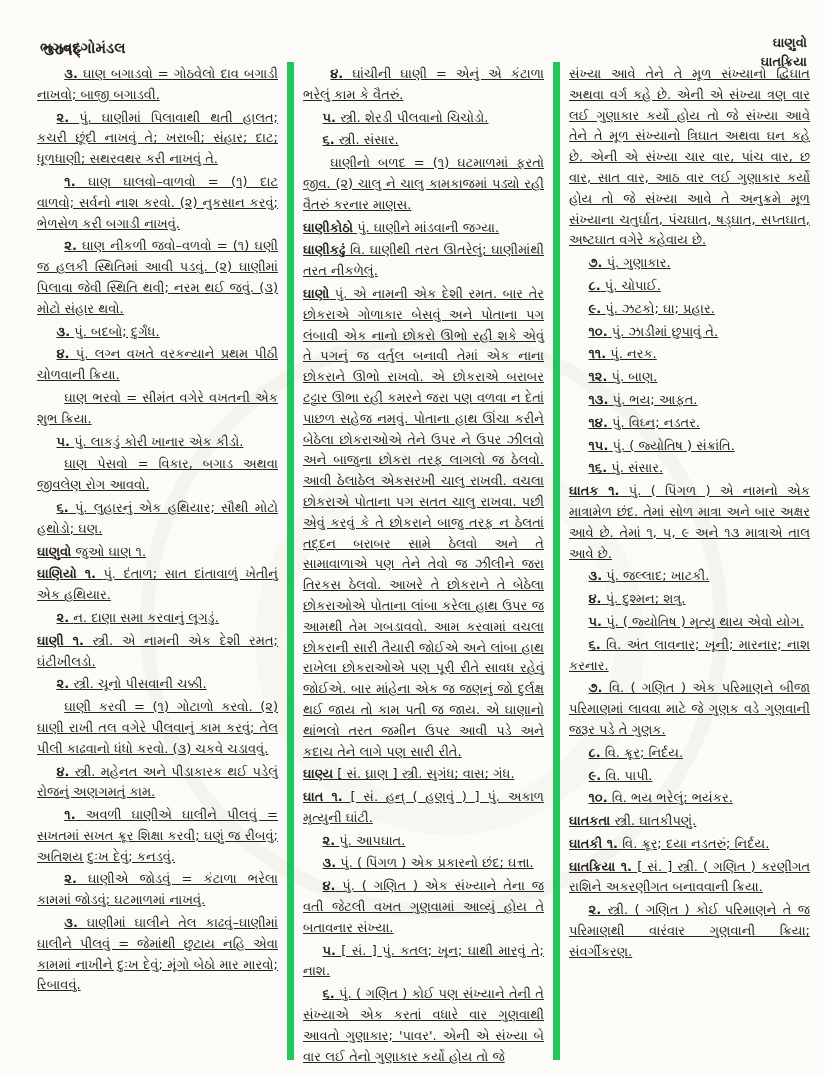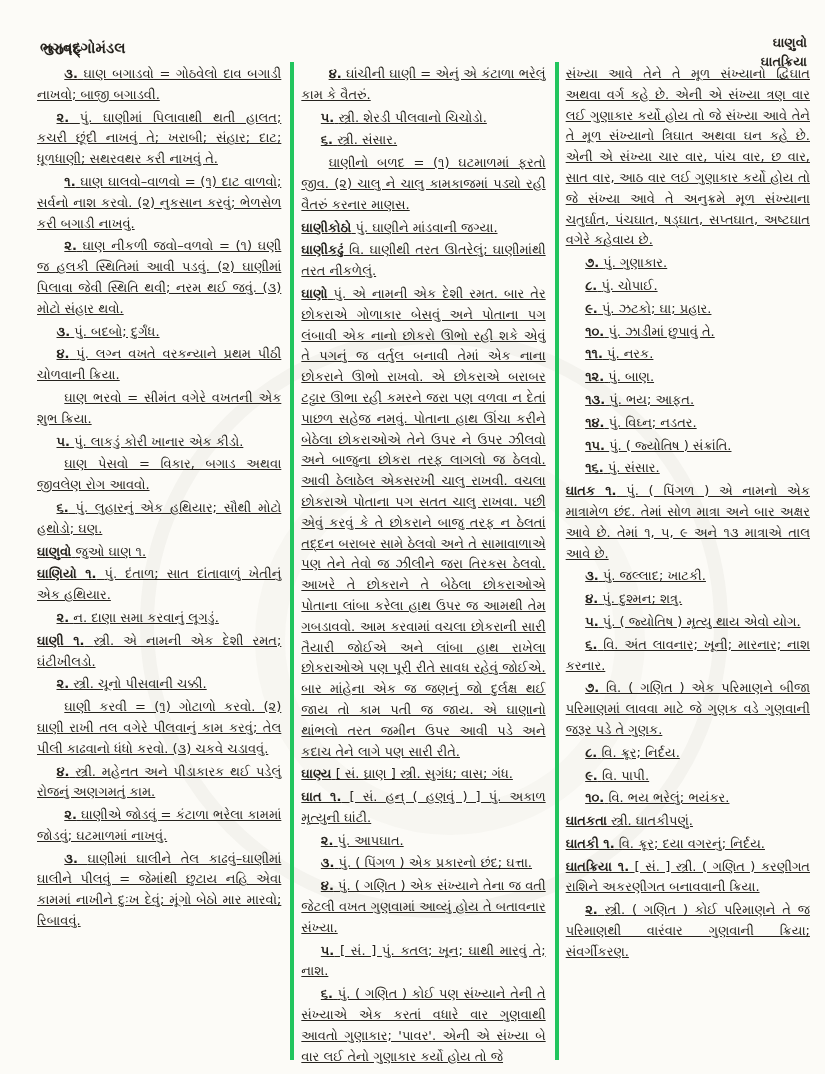--- a/index.html
+++ b/index.html
@@ -15,21 +15,21 @@
   .book-title{position:absolute;left:0;right:0;top:6px;text-align:left;font-size:15px;font-weight:bold;}
   .guide{position:absolute;right:4px;top:0;text-align:right;font-size:13px;font-weight:bold;line-height:19px;}
   
   .watermark{position:absolute;left:140px;top:330px;width:560px;height:560px;
     border:14px solid rgba(95,90,78,0.05);border-radius:50%;pointer-events:none;}
   .watermark-inner{position:absolute;left:255px;top:445px;width:330px;height:330px;
     border:30px solid rgba(95,90,78,0.03);border-radius:50%;pointer-events:none;}
   
   .columns{position:absolute;top:62px;left:28px;right:6px;bottom:14px;display:flex;text-decoration:underline;}
   .col{flex:1;padding:0 9px;font-size:13px;line-height:20.8px;text-align:justify;}
-  .col + .col{border-left:4px solid #22c55e;padding-left:7px;}
+  .col + .col{border-left:7px solid #22c55e;}
   .col p{margin:2px 0;}
   .col p.sense{text-indent:1.5em;}
   .col p.idiom{text-indent:2.1em;}
   .col p.entry{text-indent:0;}
   .col p.cont{text-indent:0;}
   .col b{font-weight:bold;}
 </style>
 </head>
 <body>
 
@@ -59,20 +59,21 @@
         <p class="sense"><b>૫.</b> <span>પું. લાકડું કોરી ખાનાર એક કીડો.</span></p>
         <p class="idiom"><span>ઘાણ પેસવો = વિકાર, બગાડ અથવા જીવલેણ રોગ આવવો.</span></p>
         <p class="sense"><b>૬.</b> <span>પું. લુહારનું એક હથિયાર; સૌથી મોટો હથોડો; ઘણ.</span></p>
         <p class="entry"><b>ઘાણુવો</b> <span>જુઓ ઘાણ ૧.</span></p>
         <p class="entry"><b>ઘાણિયો ૧.</b> <span>પું. દંતાળ; સાત દાંતાવાળું ખેતીનું એક હથિયાર.</span></p>
         <p class="sense"><b>૨.</b> <span>ન. દાણા સમા કરવાનું લૂગડું.</span></p>
         <p class="entry"><b>ઘાણી ૧.</b> <span>સ્ત્રી. એ નામની એક દેશી રમત; ઘંટીખીલડો.</span></p>
         <p class="sense"><b>૨.</b> <span>સ્ત્રી. ચૂનો પીસવાની ચક્કી.</span></p>
         <p class="idiom"><span>ઘાણી કરવી = (૧) ગોટાળો કરવો. (૨) ઘાણી રાખી તલ વગેરે પીલવાનું કામ કરવું; તેલ પીલી કાઢવાનો ધંધો કરવો. (૩) ચકવે ચડાવવું.</span></p>
         <p class="sense"><b>૪.</b> <span>સ્ત્રી. મહેનત અને પીડાકારક થઈ પડેલું રોજનું અણગમતું કામ.</span></p>
+        <p class="idiom"><b>૧.</b> <span>અવળી ઘાણીએ ઘાલીને પીલવું = સખતમાં સખત ક્રૂર શિક્ષા કરવી; ઘણું જ રીબવું; અતિશય દુઃખ દેવું; કનડવું.</span></p>
         <p class="idiom"><b>૨.</b> <span>ઘાણીએ જોડવું = કંટાળા ભરેલા કામમાં જોડવું; ઘટમાળમાં નાખવું.</span></p>
         <p class="idiom"><b>૩.</b> <span>ઘાણીમાં ઘાલીને તેલ કાઢવું–ઘાણીમાં ઘાલીને પીલવું = જેમાંથી છુટાય નહિ એવા કામમાં નાખીને દુઃખ દેવું; મૂંગો બેઠો માર મારવો; રિબાવવું.</span></p>
       </div>
       <div class="col">
         <p class="idiom"><b>૪.</b> <span>ઘાંચીની ઘાણી = એનું એ કંટાળા ભરેલું કામ કે વૈતરું.</span></p>
         <p class="sense"><b>૫.</b> <span>સ્ત્રી. શેરડી પીલવાનો ચિચોડો.</span></p>
         <p class="sense"><b>૬.</b> <span>સ્ત્રી. સંસાર.</span></p>
         <p class="idiom"><span>ઘાણીનો બળદ = (૧) ઘટમાળમાં ફરતો જીવ. (૨) ચાલુ ને ચાલુ કામકાજમાં પડ્યો રહી વૈતરું કરનાર માણસ.</span></p>
         <p class="entry"><b>ઘાણીકોઠો</b> <span>પું. ઘાણીને માંડવાની જગ્યા.</span></p>
         <p class="entry"><b>ઘાણીકઢું</b> <span>વિ. ઘાણીથી તરત ઊતરેલું; ઘાણીમાંથી તરત નીકળેલું.</span></p>
@@ -100,19 +101,19 @@
         <p class="entry"><b>ઘાતક ૧.</b> <span>પું. ( પિંગળ ) એ નામનો એક માત્રામેળ છંદ. તેમાં સોળ માત્રા અને બાર અક્ષર આવે છે. તેમાં ૧, ૫, ૯ અને ૧૩ માત્રાએ તાલ આવે છે.</span></p>
         <p class="sense"><b>૩.</b> <span>પું. જલ્લાદ; ખાટકી.</span></p>
         <p class="sense"><b>૪.</b> <span>પું. દુશ્મન; શત્રુ.</span></p>
         <p class="sense"><b>૫.</b> <span>પું. ( જ્યોતિષ ) મૃત્યુ થાય એવો યોગ.</span></p>
         <p class="sense"><b>૬.</b> <span>વિ. અંત લાવનાર; ખૂની; મારનાર; નાશ કરનાર.</span></p>
         <p class="sense"><b>૭.</b> <span>વિ. ( ગણિત ) એક પરિમાણને બીજા પરિમાણમાં લાવવા માટે જે ગુણક વડે ગુણવાની જરૂર પડે તે ગુણક.</span></p>
         <p class="sense"><b>૮.</b> <span>વિ. ક્રૂર; નિર્દય.</span></p>
         <p class="sense"><b>૯.</b> <span>વિ. પાપી.</span></p>
         <p class="sense"><b>૧૦.</b> <span>વિ. ભય ભરેલું; ભયંકર.</span></p>
         <p class="entry"><b>ઘાતકતા</b> <span>સ્ત્રી. ઘાતકીપણું.</span></p>
-        <p class="entry"><b>ઘાતકી ૧.</b> <span>વિ. ક્રૂર; દયા વગરનું; નિર્દય.</span></p>
+        <p class="entry"><b>ઘાતકી ૧.</b> <span>વિ. ક્રૂર; દયા નડતરું; નિર્દય.</span></p>
         <p class="entry"><b>ઘાતક્રિયા ૧.</b> <span>[ સં. ] સ્ત્રી. ( ગણિત ) કરણીગત રાશિને અકરણીગત બનાવવાની ક્રિયા.</span></p>
         <p class="sense"><b>૨.</b> <span>સ્ત્રી. ( ગણિત ) કોઈ પરિમાણને તે જ પરિમાણથી વારંવાર ગુણવાની ક્રિયા; સંવર્ગીકરણ.</span></p>
       </div>
     </div>
 
 </div>
 
 </body></html>

